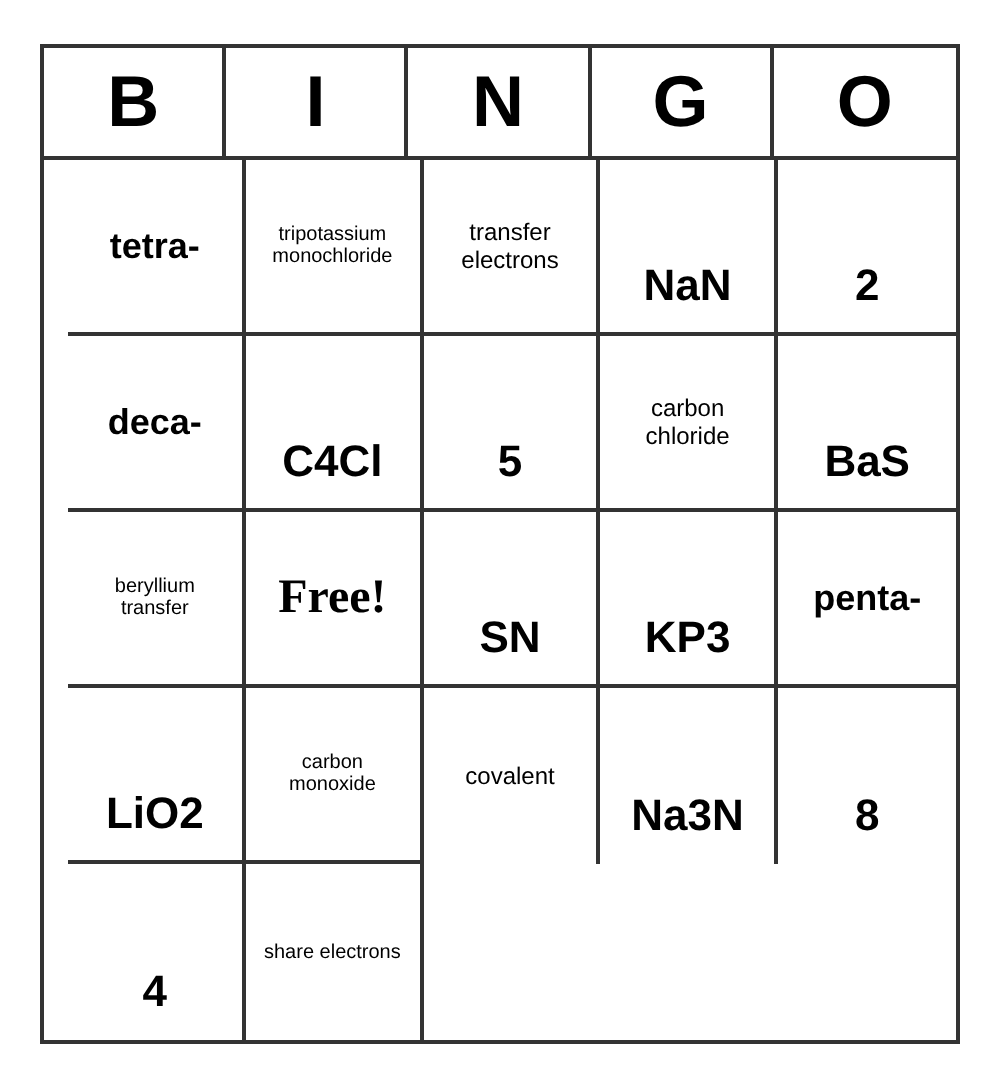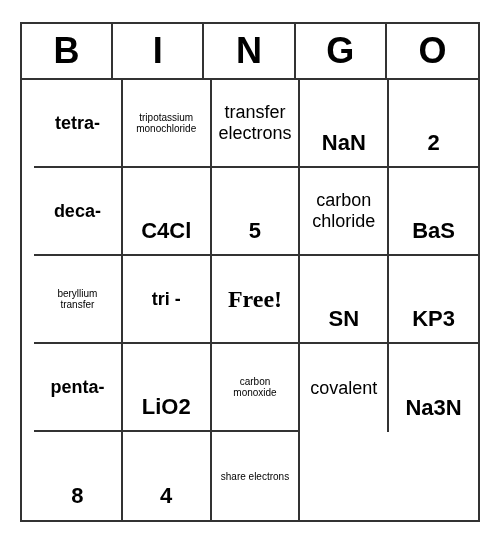--- a/index.html
+++ b/index.html
@@ -77,21 +77,21 @@
       font-weight: bold;
       margin-top: 40px;
     }
 
     .cell-text-medium {
       font-size: 18px;
       font-weight: bold;
     }
 
     .cell-text-normal {
-      font-size: 18px;
+      font-size: 12px;
     }
 
     .cell-text-small {
       font-size: 10px;
     }
 
     .cell-free {
       font-size: 24px;
       font-weight: bold;
       font-family: Liberation Serif, serif;
@@ -136,23 +136,20 @@
       <div class="bingo-cell">
         <span class="cell-text-normal">carbon chloride</span>
       </div>
       <div class="bingo-cell">
         <span class="cell-text-large">BaS</span>
       </div>
       <div class="bingo-cell">
         <span class="cell-text-small">beryllium transfer</span>
       </div>
       <div class="bingo-cell">
-        <span class="cell-text-medium">tri -</span>
-      </div>
-      <div class="bingo-cell">
         <span class="cell-free">Free!</span>
       </div>
       <div class="bingo-cell">
         <span class="cell-text-large">SN</span>
       </div>
       <div class="bingo-cell">
         <span class="cell-text-large">KP3</span>
       </div>
       <div class="bingo-cell">
         <span class="cell-text-medium">penta-</span>

